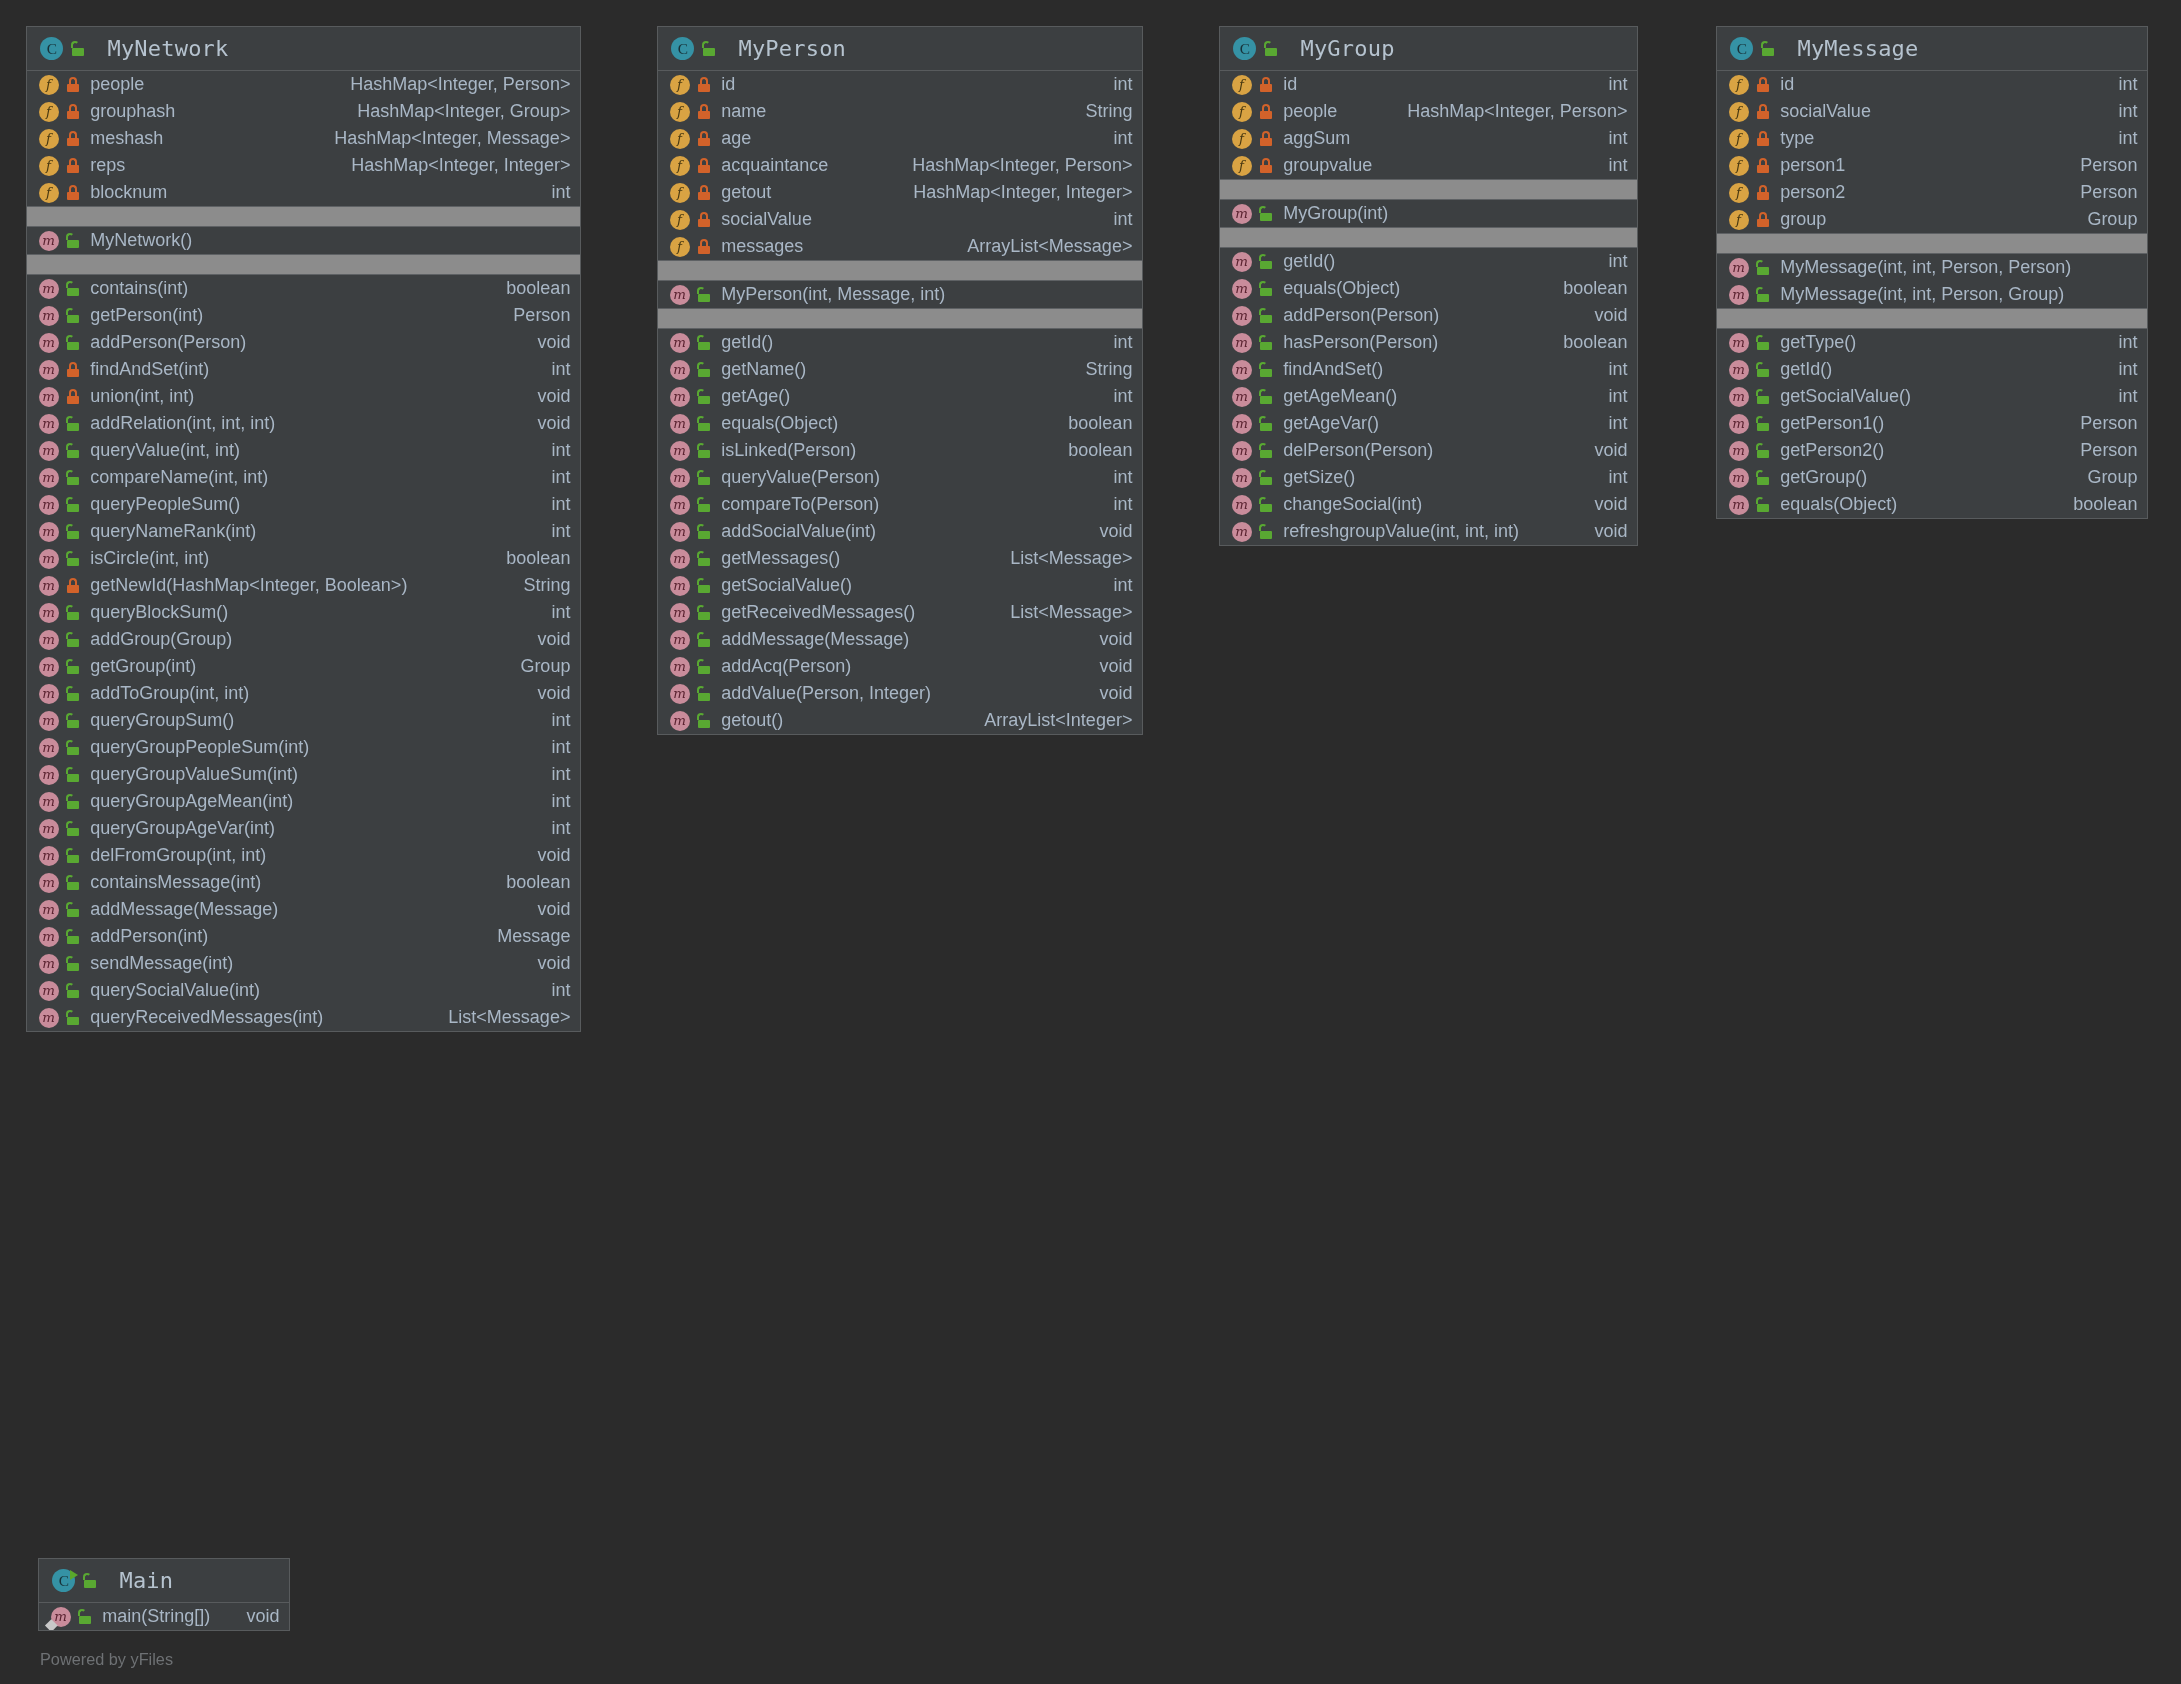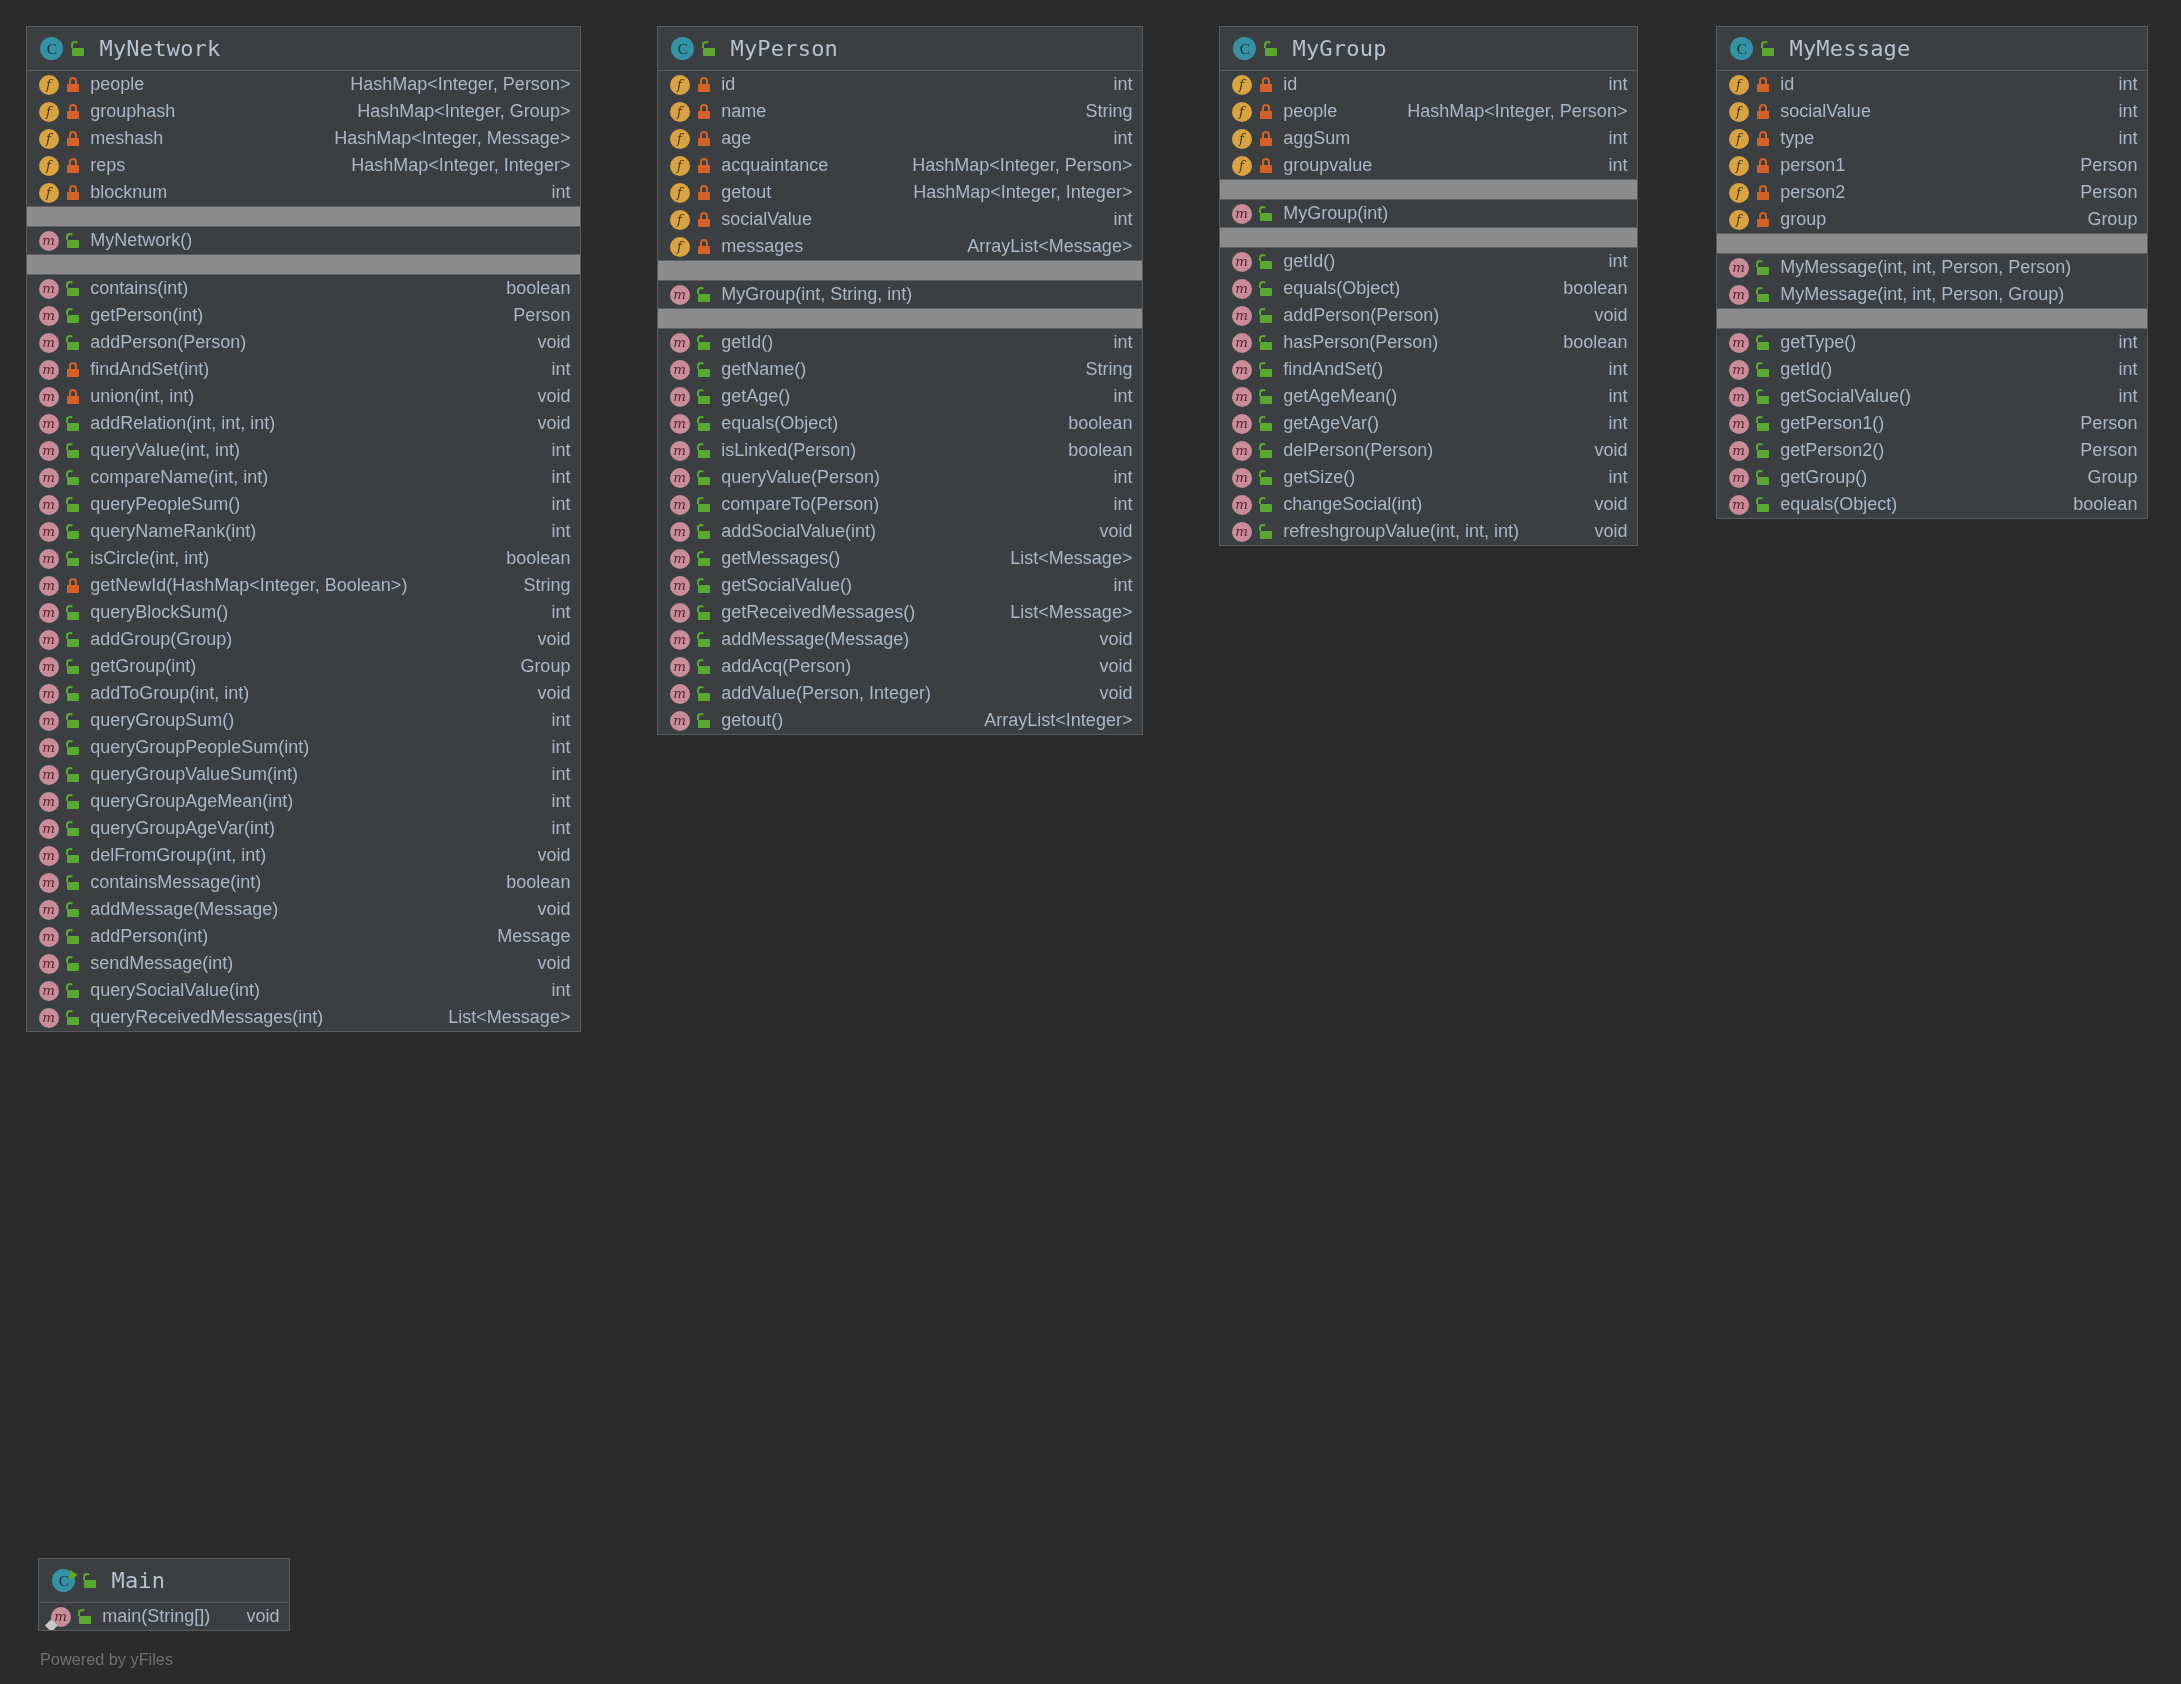--- a/index.html
+++ b/index.html
@@ -38,21 +38,21 @@
     height: 44px;
     padding: 0 13.4px 0 13.4px;
     background: #3c3f41;
     border-bottom: 1px solid #585b5d;
     box-sizing: border-box;
   }
   .uml-header .class-title {
     font-family: "DejaVu Sans Mono", monospace;
     font-size: 22px;
     color: #b6c3cf;
-    margin-left: 14px;
+    margin-left: 22px;
     letter-spacing: 0.2px;
     white-space: nowrap;
   }
 
   
   .uml-sep {
     height: 21px;
     background: #8c8c8c;
     border-top: 1px solid #5e6164;
     border-bottom: 1px solid #5e6164;
@@ -577,21 +577,21 @@
         </div>
       </div>
       <div class="uml-sep"></div>
       <div class="uml-section">
         <div class="uml-row">
           <span class="ic badge badge-m">m</span>
           <span class="ic lock lock-public">
             <span class="shackle"></span>
             <span class="body"></span>
           </span>
-          <span class="m-name">MyGroup(int, String, int)</span>
+          <span class="m-name">MyPerson(int, Message, int)</span>
         </div>
       </div>
       <div class="uml-sep"></div>
       <div class="uml-section">
         <div class="uml-row">
           <span class="ic badge badge-m">m</span>
           <span class="ic lock lock-public">
             <span class="shackle"></span>
             <span class="body"></span>
           </span>

